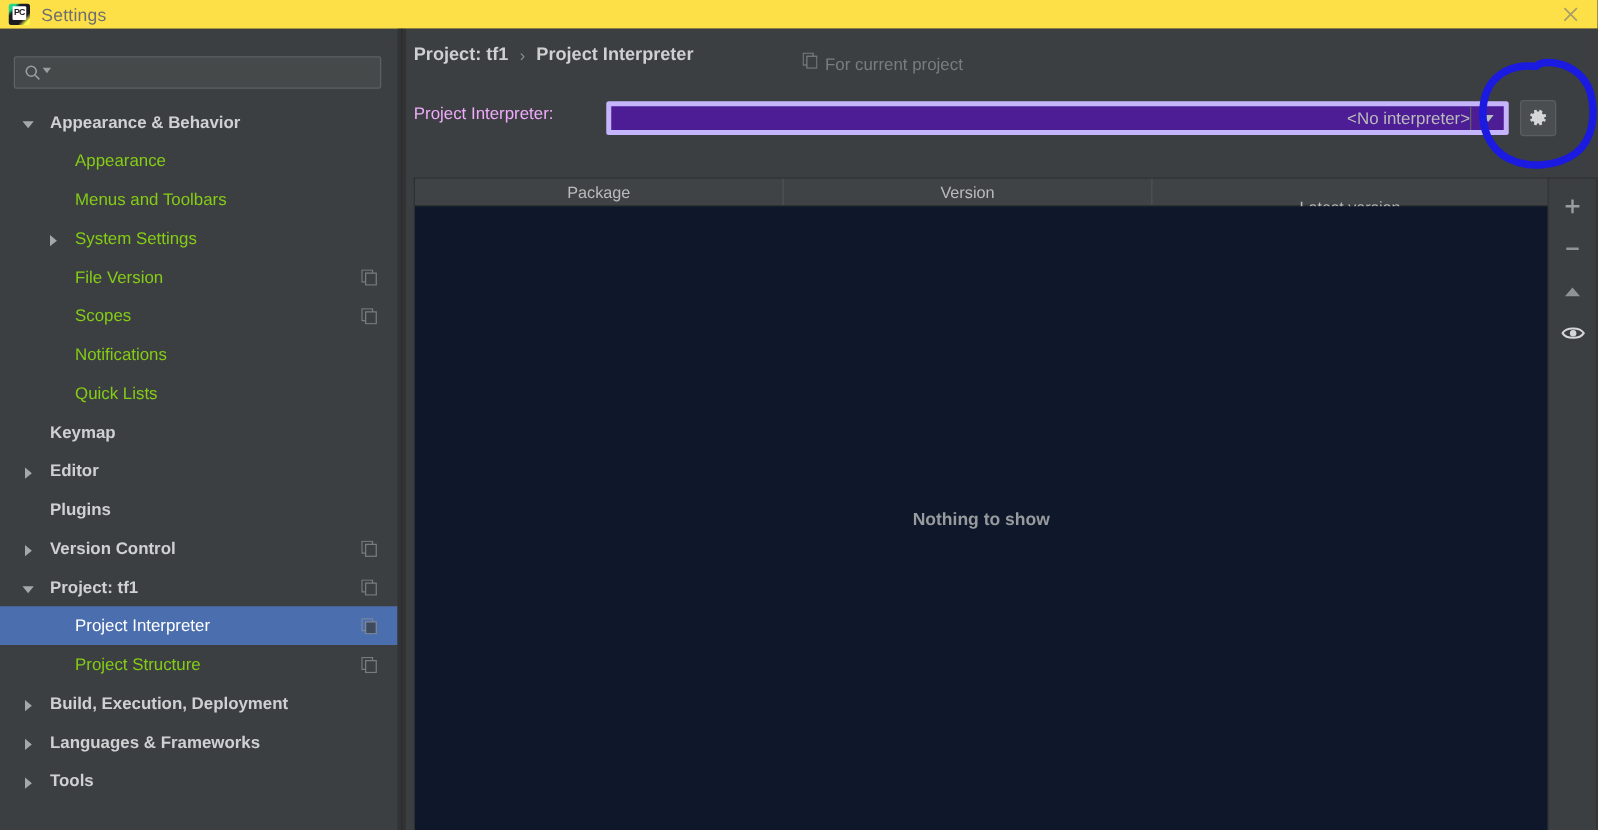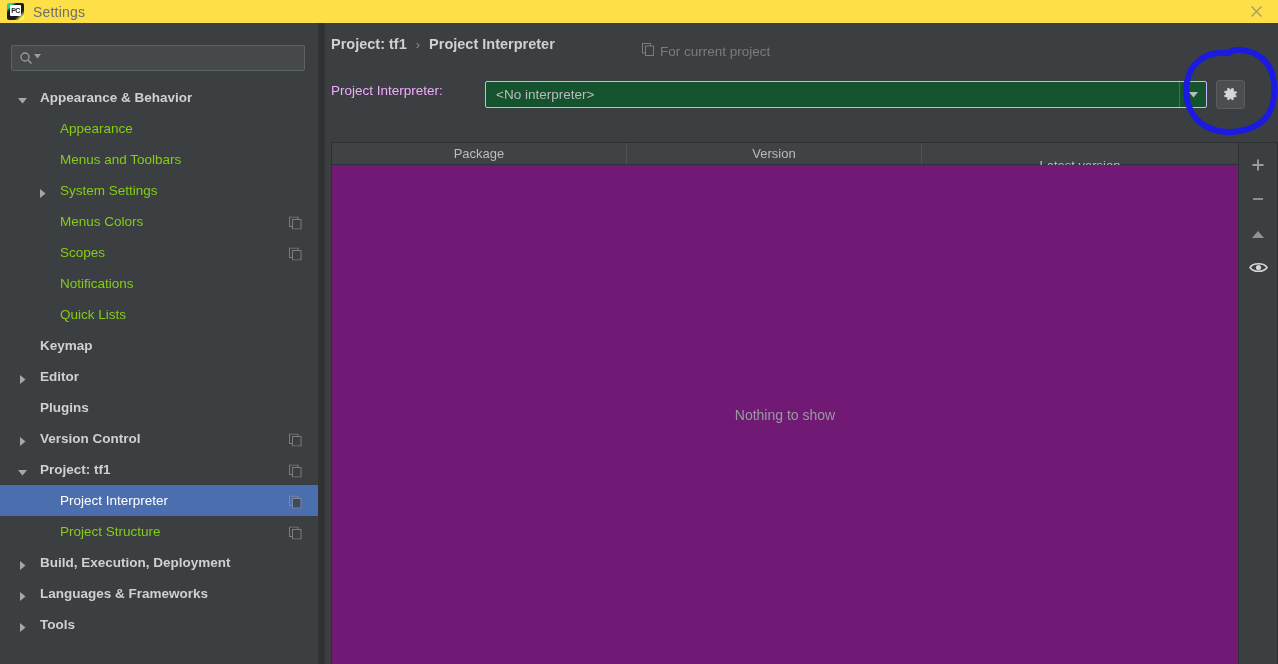--- a/index.html
+++ b/index.html
@@ -125,22 +125,22 @@
   .for-project .fp-text { font-size: 13.5px; color: #797d7f; white-space: nowrap; }
 
   .interp-row {
     position: absolute; left: 6px; top: 60px;
     display: flex; align-items: center;
   }
   .interp-label { font-size: 13.5px; color: #f0abfc; white-space: nowrap; }
   .combo {
     position: absolute; left: 160px; top: 58px;
     width: 722px; height: 27px;
-    background: #14532d; border: 1px solid #c4b5fd; border-radius: 2px;
-    display: flex; align-items: center;
+    background: #4c1d95; border: 4px solid #c4b5fd; border-radius: 2px;
+    display: flex; align-items: center; text-align: right;
   }
   .combo-value {
     flex: 1; padding-left: 10px; font-size: 13.5px; color: #bbbbbb;
     white-space: nowrap; overflow: hidden;
   }
   .combo-arrow {
     width: 27px; height: 100%;
     display: flex; align-items: center; justify-content: center;
     border-left: 1px solid #5c6164;
   }
@@ -177,21 +177,22 @@
     font-size: 13px; color: #bbbbbb;
     border-right: 1px solid #4f5355;
     height: 100%;
   }
   .th:last-child { border-right: none; margin-top: 12px; }
   .th-package { width: 295px; }
   .th-version { width: 295px; }
   .th-latest  { flex: 1; }
   .table-body {
     position: relative; height: 499px;
-    background: #701a75;
+    background: #0f172a;
+    font-weight: bold;
   }
   .nothing {
     position: absolute; left: 0; right: 0; top: 242px;
     text-align: center; font-size: 14px; color: #989b9d;
   }
 
   .side-toolbar {
     position: absolute; left: 914px; top: 119px;
     width: 39px; height: 522px;
     background: #3c3f41;
@@ -253,21 +254,21 @@
         <div class="tree-row">
           <span class="tree-label" style="margin-left: 60px;">Menus and Toolbars</span>
         </div>
         <div class="tree-row">
           <span class="arrow" style="left: 37px;"><svg width="11" height="11" viewBox="0 0 11 11">
               <path d="M3 1 L8.5 5.5 L3 10 Z" fill="#a4a8ab"></path>
             </svg></span>
           <span class="tree-label" style="margin-left: 60px;">System Settings</span>
         </div>
         <div class="tree-row">
-          <span class="tree-label" style="margin-left: 60px;">Menus Colors</span>
+          <span class="tree-label" style="margin-left: 60px;">File Version</span>
           <span class="copy-icon"><svg width="13" height="13" viewBox="0 0 13 13">
               <rect x="0.5" y="0.5" width="8.5" height="9.5" stroke="#8d9194" stroke-width="1" fill="none"></rect>
               <rect x="3.5" y="3" width="8.5" height="9.5" stroke="#8d9194" stroke-width="1" fill="#3c3f41"></rect>
             </svg></span>
         </div>
         <div class="tree-row">
           <span class="tree-label" style="margin-left: 60px;">Scopes</span>
           <span class="copy-icon"><svg width="13" height="13" viewBox="0 0 13 13">
               <rect x="0.5" y="0.5" width="8.5" height="9.5" stroke="#8d9194" stroke-width="1" fill="none"></rect>
               <rect x="3.5" y="3" width="8.5" height="9.5" stroke="#8d9194" stroke-width="1" fill="#3c3f41"></rect>

